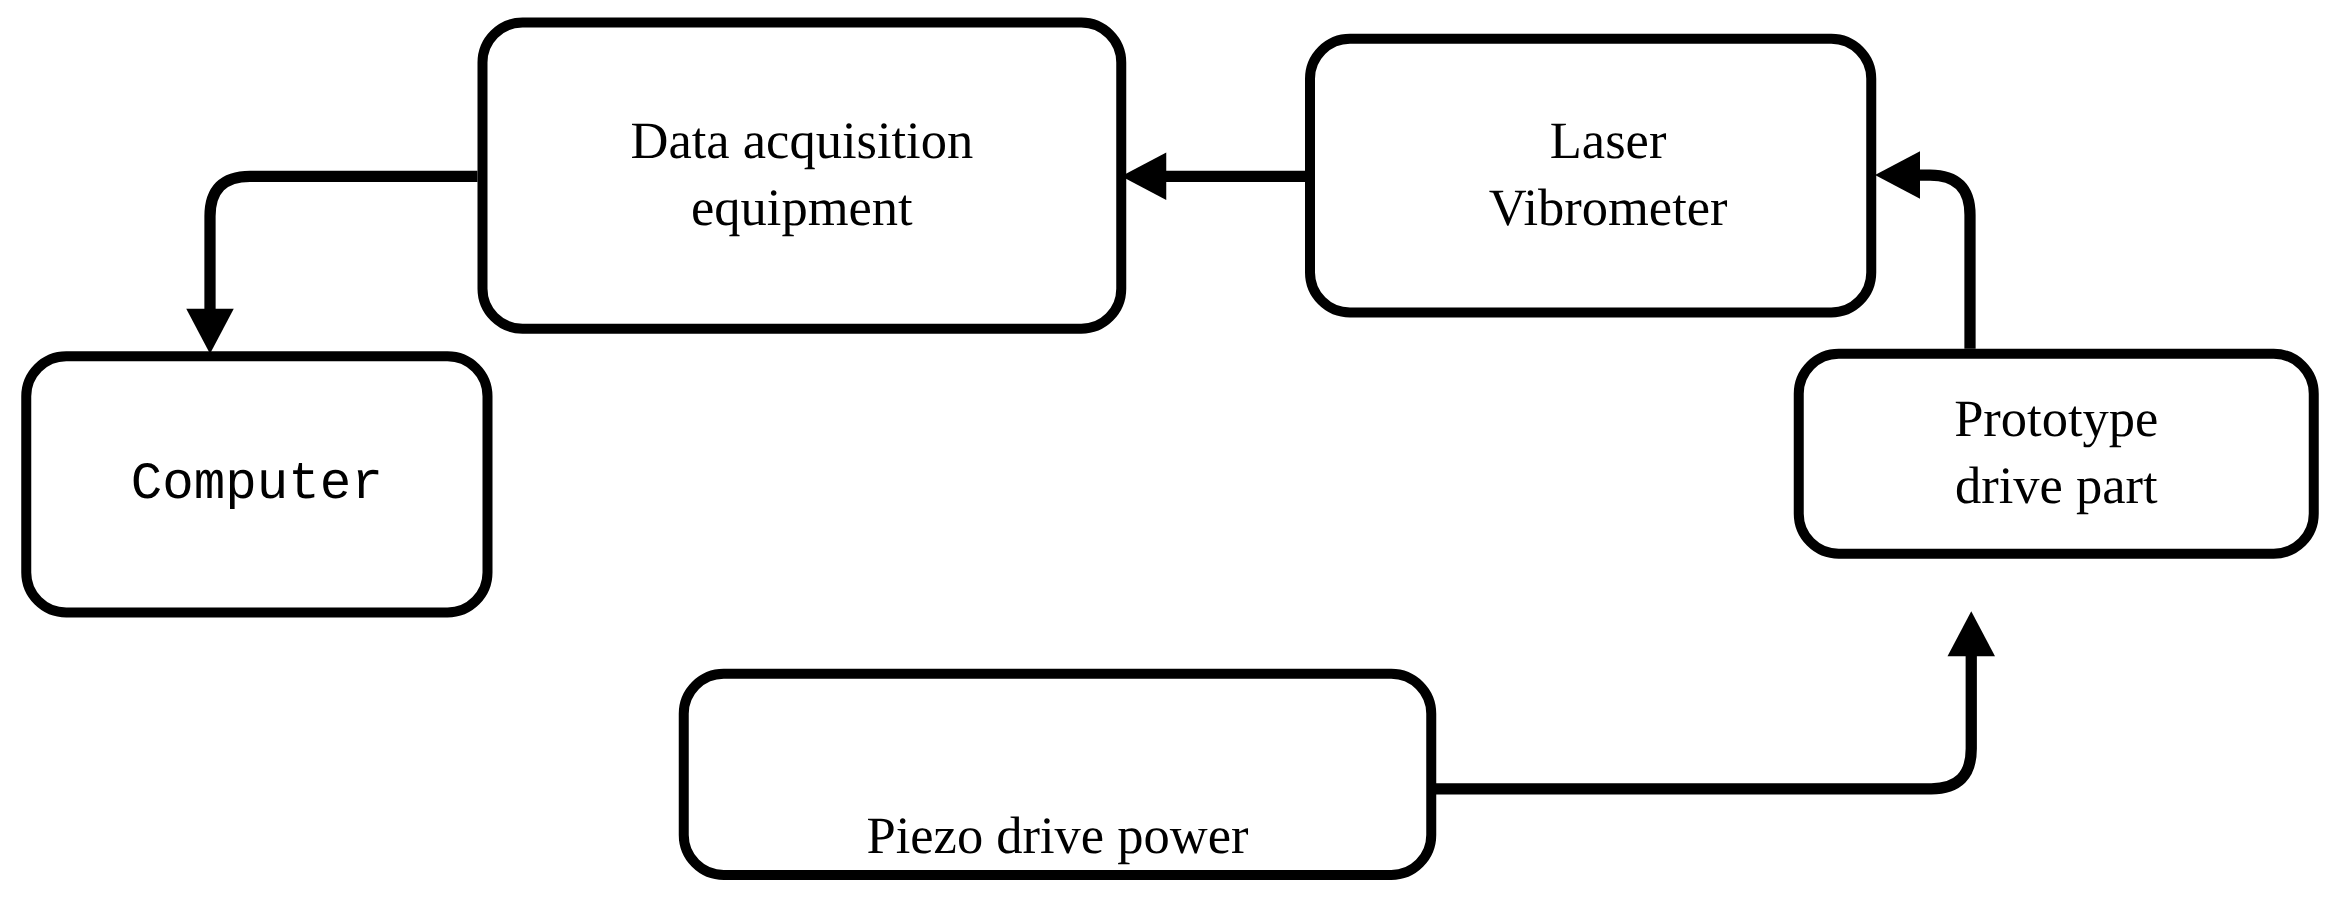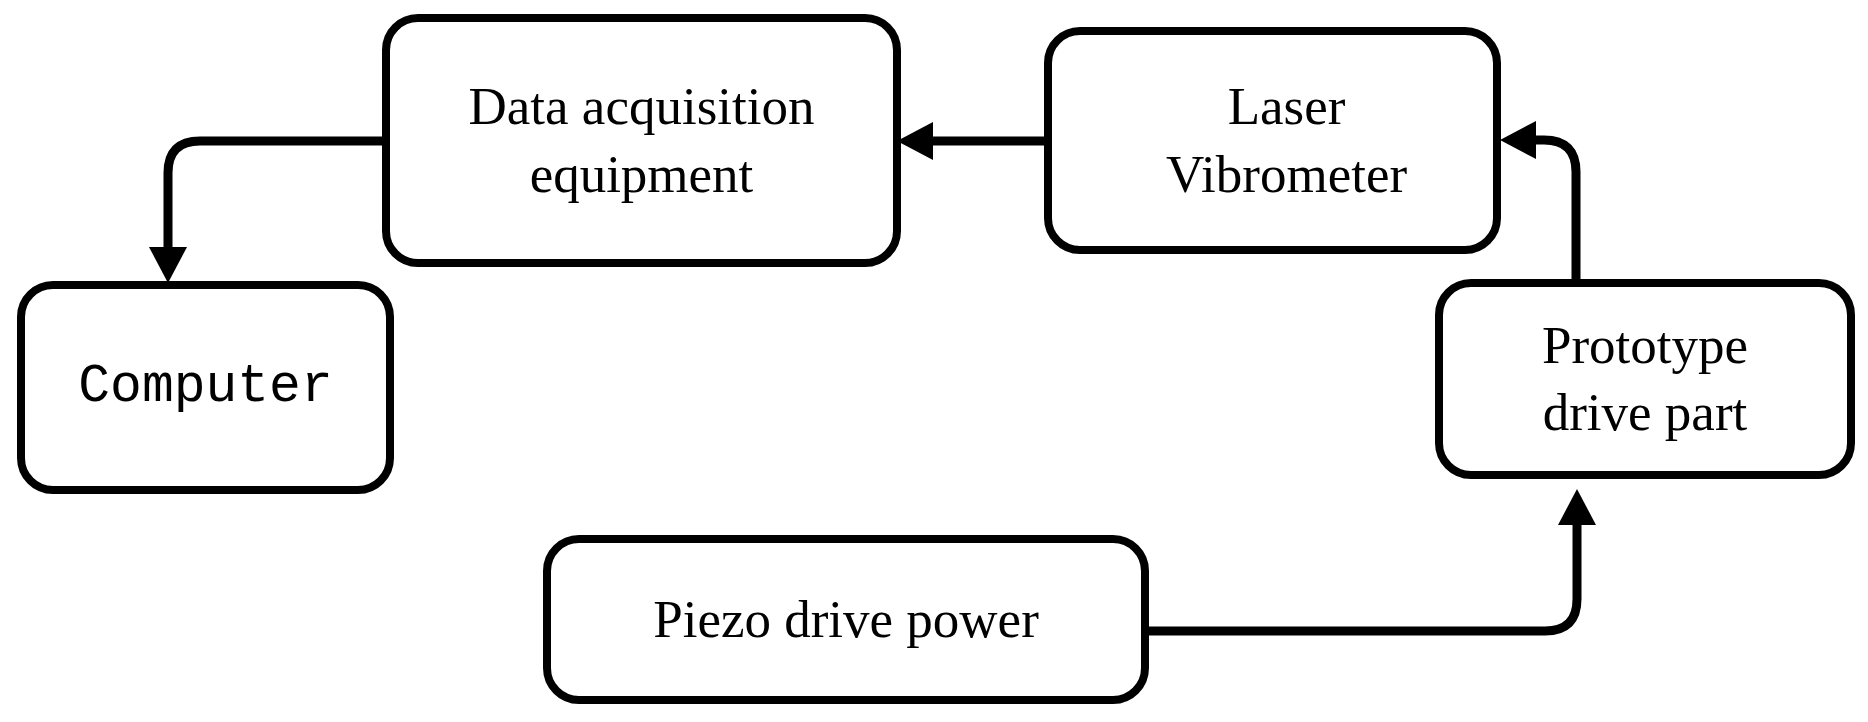--- a/index.html
+++ b/index.html
@@ -39,29 +39,29 @@
   .node {
     position: absolute;
     background: var(--bg);
     border: 8px solid var(--ink);
     border-radius: 36px;
     display: flex;
     align-items: center;
     justify-content: center;
     text-align: center;
     color: var(--ink);
-    font-size: 53px;
+    font-size: 42px;
     line-height: 1.27;
     white-space: pre-line;
   }
   .node-daq       { left: 382px;  top: 14px;  width: 519px; height: 253px; }
   .node-laser     { left: 1044px; top: 27px;  width: 457px; height: 227px; padding-left: 28px; }
   .node-computer  { left: 17px;   top: 281px; width: 377px; height: 213px; font-family: Liberation Mono, monospace; }
-  .node-prototype { left: 1435px; top: 279px; width: 420px; height: 200px; }
-  .node-piezo     { left: 543px;  top: 535px; width: 606px; height: 169px; }
+  .node-prototype { left: 1435px; top: 279px; width: 420px; height: 168px; }
+  .node-piezo     { left: 543px;  top: 535px; width: 606px; height: 169px; align-items: flex-end; }
 </style>
 </head>
 <body>
 
 <div class="canvas">
 
   <svg class="connector-layer" viewBox="0 0 1868 722" xmlns="http://www.w3.org/2000/svg">
 
     <g>
       <path class="edge-path" d="M 1044 141 H 928"></path>

